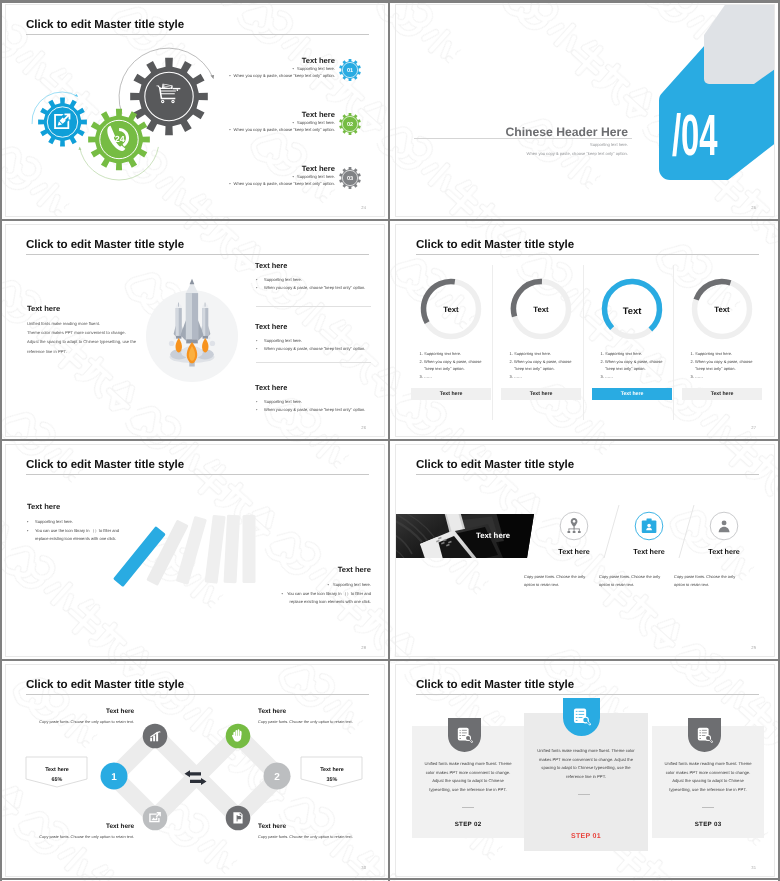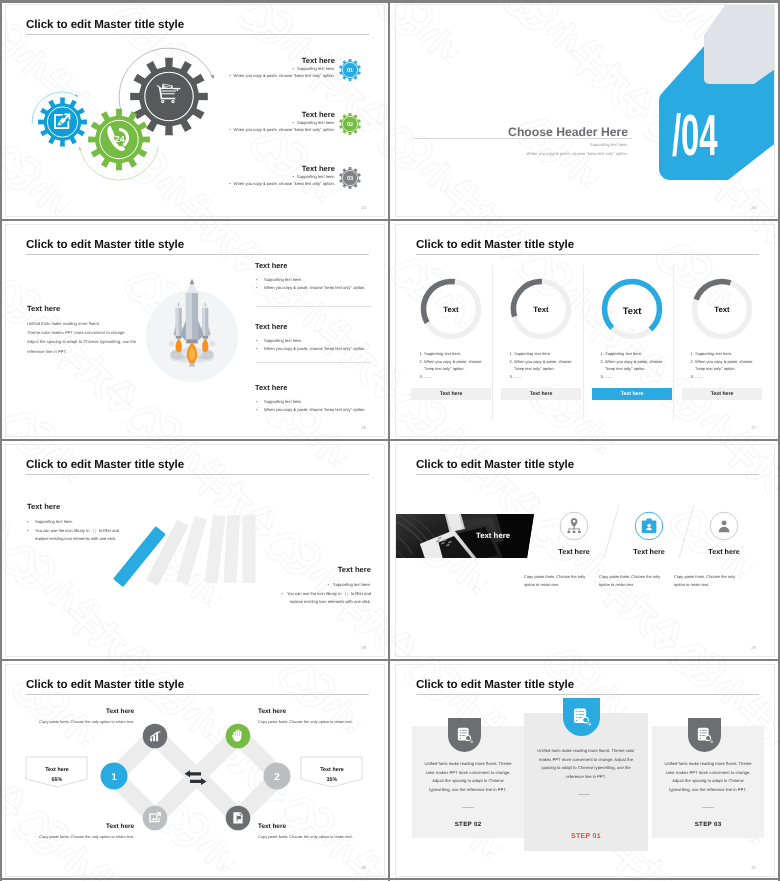--- a/index.html
+++ b/index.html
@@ -218,21 +218,21 @@
   </div>
 
   <div class="slide" style="left:390px;top:0;">
    <div class="sbox">
     <svg width="392" height="215" viewBox="0 0 392 215" style="position:absolute;left:-2px;top:-1px;">
       <path d="M311,41 L392,41 L392,131 L334,176 L276,176 A11,11 0 0 1 265,165 L265,97 A11,11 0 0 1 268.5,88.5 Z" fill="#29abe2"></path>
       <path d="M335,-5 L392,-5 L392,57 L360,80 L315,80 A5,5 0 0 1 310,75 L310,31 Z" fill="#dfe2e6"></path>
     </svg>
     <div class="sh-num">/04</div>
     <div class="sh-rule"></div>
-    <div class="sh-head">Choose Header Here</div>
+    <div class="sh-head">Chinese Header Here</div>
     <div class="sh-sub">Supporting text here.</div>
     <div class="sh-desc">When you copy &amp; paste, choose "keep text only" option.</div>
     <div class="pagenum">25</div>
    </div>
   </div>
 
   <div class="slide" style="left:0;top:220px;">
    <div class="sbox">
     <div class="title">Click to edit Master title style</div>
     <div class="titlerule"></div>

